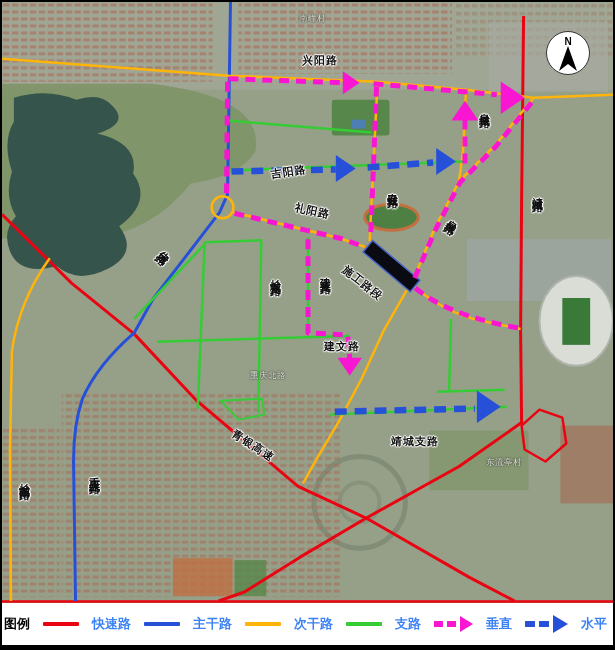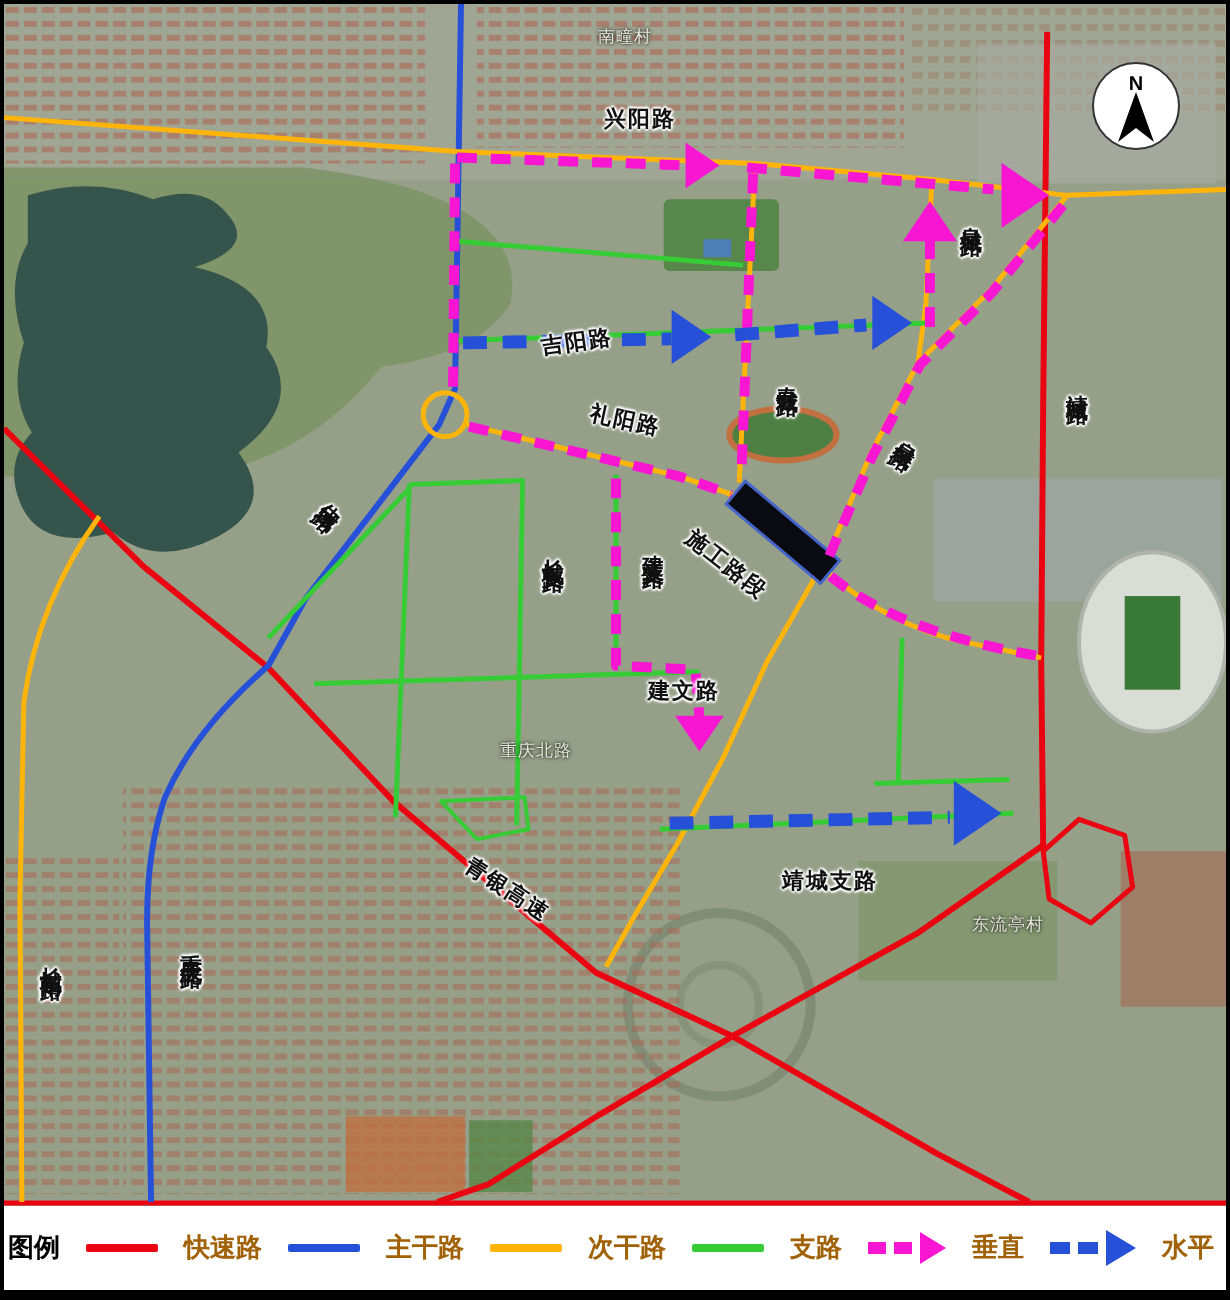--- a/index.html
+++ b/index.html
@@ -13,21 +13,21 @@
   .lab.vert{writing-mode:vertical-rl;letter-spacing:2px;}
   .lab.village{color:#e8e8dc;font-weight:400;font-size:8.5px;letter-spacing:.5px;
        text-shadow:0 0 2px rgba(30,35,30,.95),0 0 1px rgba(30,35,30,.9);}
   .compass{position:absolute;left:543px;top:28px;width:46px;height:46px;}
   
   .legend{position:absolute;left:0;top:601px;width:611px;height:42px;background:#ffffff;
           display:flex;align-items:center;gap:0;}
   .legend .t{font-weight:700;font-size:13px;color:#000;margin-left:2px;}
   .legend .item{display:flex;align-items:center;margin-left:13px;}
   .legend .line{width:36px;height:3.5px;border-radius:1px;}
-  .legend .ilab{font-weight:700;font-size:13px;color:#a16207;margin-left:13px;white-space:nowrap;}
+  .legend .ilab{font-weight:700;font-size:13px;color:#3b82f6;margin-left:13px;white-space:nowrap;}
   .dar{display:inline-flex;align-items:center;}
   .dar i{display:inline-block;width:9px;height:5.5px;margin-right:4px;}
   .dar b{display:inline-block;width:0;height:0;border-top:8px solid transparent;border-bottom:8px solid transparent;border-left:13px solid #000;}
   .dar.big i{width:10px;height:6.5px;}
   .dar.big b{border-top-width:9px;border-bottom-width:9px;border-left-width:15px;}
   .botbar{position:absolute;left:0;top:643px;width:611px;height:5px;background:#000;}
 </style>
 </head>
 <body>
 

